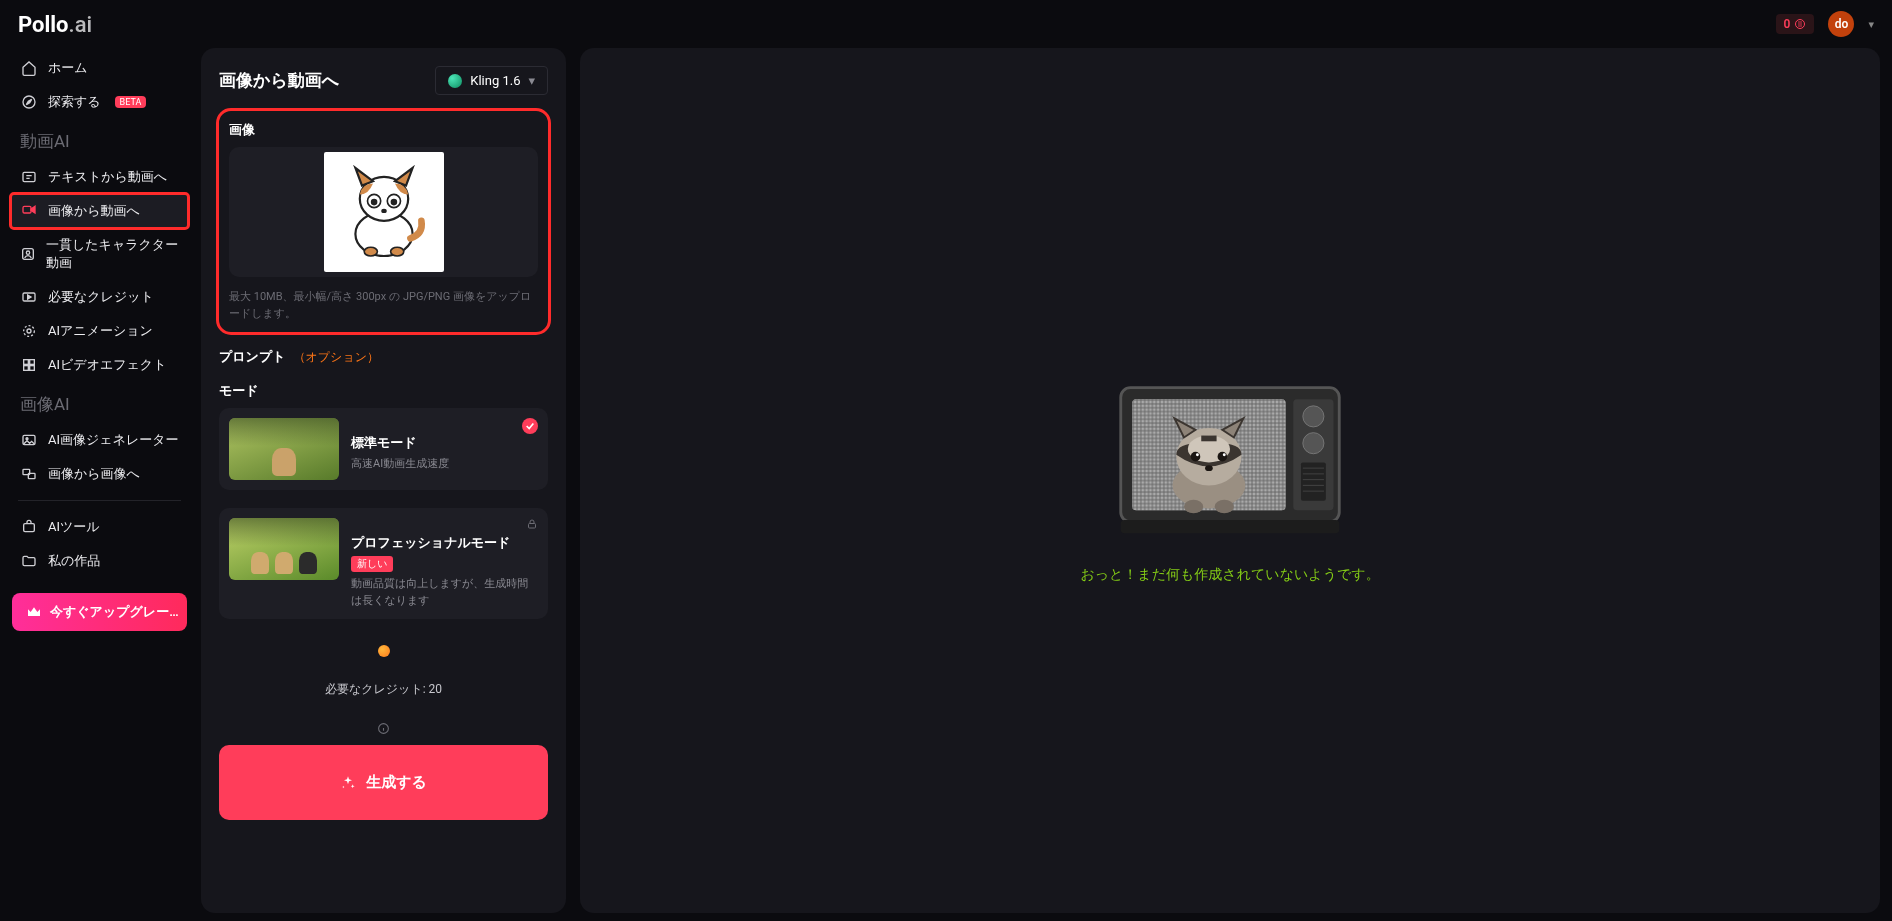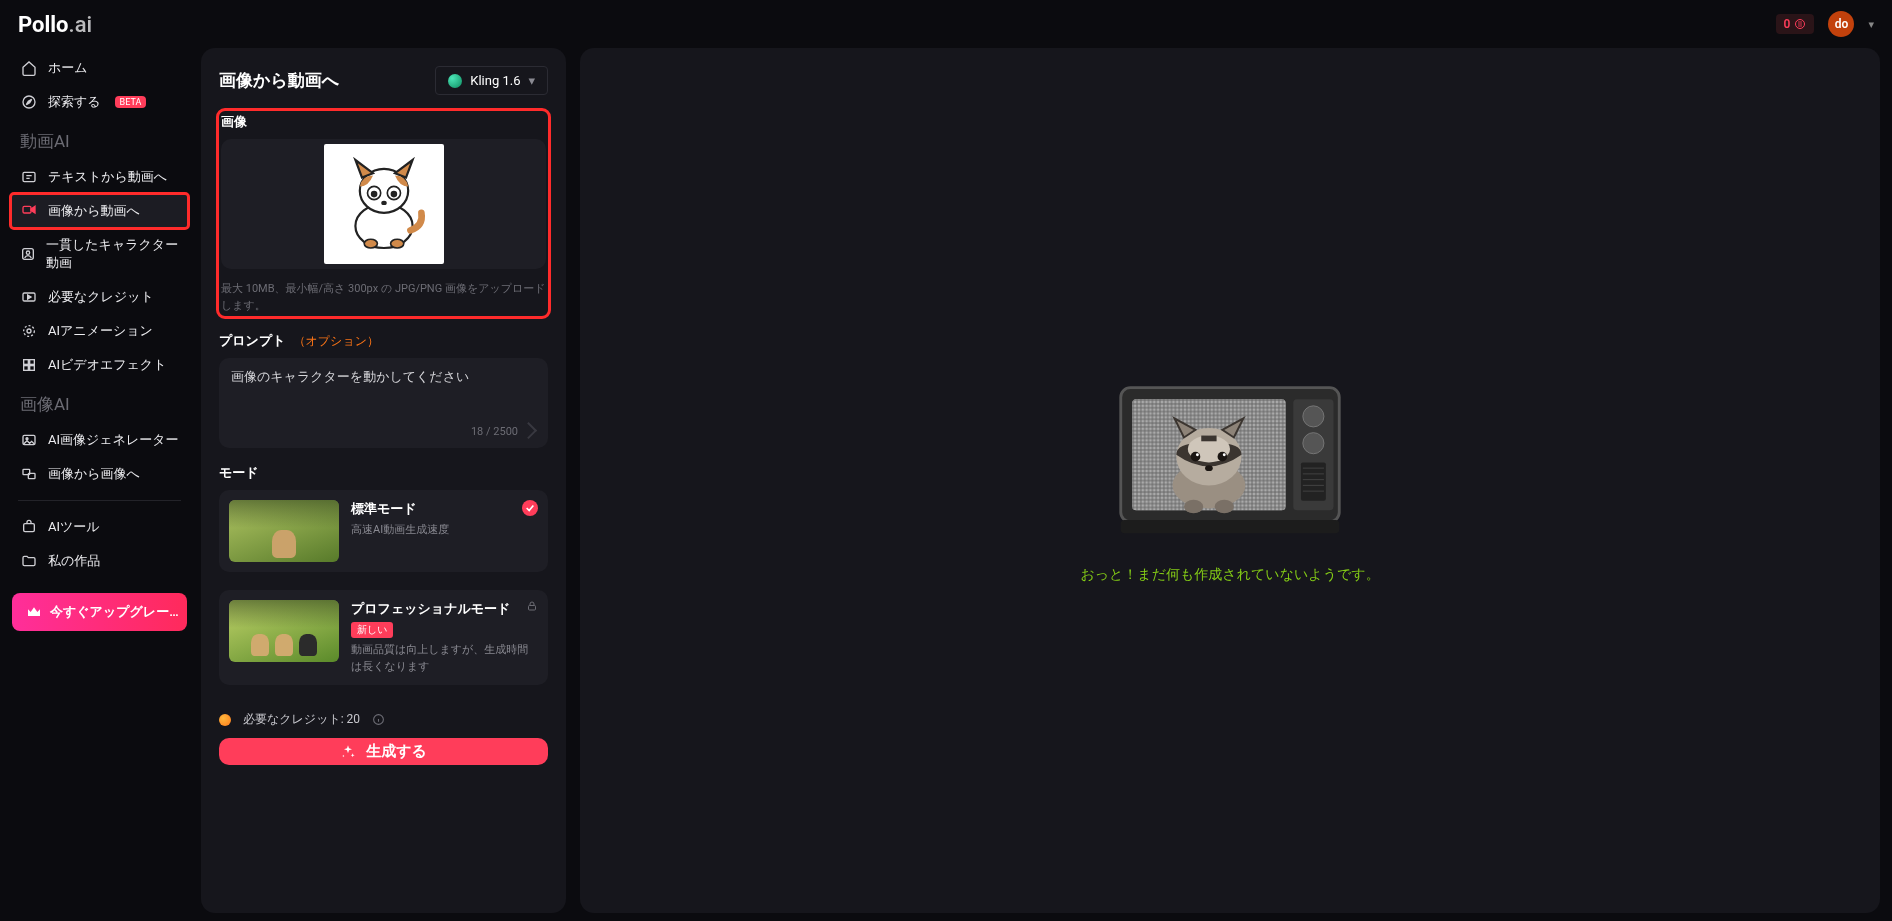--- a/index.html
+++ b/index.html
@@ -80,21 +80,21 @@
   border: 1px solid #2b2b33; border-radius: 4px;
   padding: 6px 12px; font-size: 13px; cursor: pointer;
 }
 .model-select .mdot { width: 14px; height: 14px; border-radius: 50%;
   background: radial-gradient(circle at 30% 30%, #4ce6b7, #0d8c60); }
 
 .section {
   display: flex; flex-direction: column; gap: 8px;
   margin-bottom: 16px;
 }
-.section.hl { outline: 3px solid #ff2b2b; border-radius: 6px; padding: 2px; }
+.section.hl { outline: 3px solid #ff2b2b; border-radius: 12px; padding: 10px; }
 .label-row { display: flex; align-items: baseline; gap: 8px; }
 .sec-label { font-size: 13px; font-weight: 600; }
 .sec-sub { font-size: 12px; color: #f97316; }
 
 .upload-area {
   background: #1e1e25; border-radius: 10px; height: 130px;
   display: flex; align-items: center; justify-content: center;
 }
 .thumb {
   width: 120px; height: 120px; background: #fff; border-radius: 2px;
@@ -121,44 +121,44 @@
   background: linear-gradient(160deg, #b3c764 0%, #577a2a 100%); position: relative; overflow: hidden; }
 .mode-thumb.pro { background: linear-gradient(160deg, #c2d46a 0%, #5a8a2a 100%); }
 .mode-thumb .trees { position:absolute; top:0; left:0; right:0; height:28px;
   background: linear-gradient(180deg, rgba(50,70,30,.6), transparent); }
 .mode-thumb .dog { position:absolute; bottom:4px; left:50%; transform:translateX(-50%);
   width:24px; height:28px; background:#caa26a; border-radius:40% 40% 20% 20%; }
 .mode-thumb.pro .dogs { position:absolute; bottom:6px; left:50%; transform:translateX(-50%);
   display:flex; gap:6px; }
 .mode-thumb.pro .dogs span { width:18px; height:22px; background:#d0aa6e; border-radius:40% 40% 20% 20%; }
 .mode-thumb.pro .dogs span:nth-child(3){ background:#2b2b2b; }
-.mode-info { flex: 1; }
+.mode-info { flex: 1; margin-top: 16px; }
 .mode-title { font-size: 13px; font-weight: 600; }
 .mode-desc { font-size: 11px; color: #8a8a92; margin-top: 4px; line-height: 1.5; }
 .tag-new { background: #ff3d5a; color: #fff; font-size: 10px;
   padding: 1px 6px; border-radius: 3px; margin-top: 4px; display: inline-block; }
 .mode-check {
   position: absolute; top: 10px; right: 10px;
   width: 16px; height: 16px; border-radius: 50%; background: #ff3d5a;
   display: flex; align-items: center; justify-content: center;
 }
 .mode-lock {
   position: absolute; top: 10px; right: 10px; color: #6c6c74; font-size: 11px;
 }
 
 .credit-row {
-  display: flex; align-items: center; gap: 12px; margin: 10px 0 10px;
-  font-size: 12px; color: #c7c7cd;
+  display: flex; align-items: center; gap: 24px; margin: 10px 0 10px;
+  font-size: 12px; color: #c7c7cd; flex-direction: column;
 }
 .credit-row .cdot { width: 12px; height: 12px; border-radius: 50%;
   background: radial-gradient(circle at 35% 35%, #ffb83d, #ff7a1a); }
 
 .gen-btn {
   background: #ff3d5a; color: #fff;
-  padding: 4px; border-radius: 10px; font-size: 15px; font-weight: 700;
+  padding: 28px; border-radius: 10px; font-size: 15px; font-weight: 700;
   display: flex; align-items: center; justify-content: center; gap: 10px;
   cursor: pointer;
 }
 
 
 .preview {
   flex: 1; background: #16161c; border-radius: 14px;
   display: flex; flex-direction: column; align-items: center; justify-content: center;
   gap: 24px;
 }
@@ -367,27 +367,20 @@
         </div>
       </div>
       <div class="upload-hint">最大 10MB、最小幅/高さ 300px の JPG/PNG 画像をアップロードします。</div>
     </div>
 
     <div class="section">
       <div class="label-row">
         <span class="sec-label">プロンプト</span>
         <span class="sec-sub">（オプション）</span>
       </div>
-      <div class="prompt-box">
-        <div class="prompt-text">画像のキャラクターを動かしてください</div>
-        <div class="prompt-foot">
-          <span class="counter">18 / 2500</span>
-          <span class="resize"></span>
-        </div>
-      </div>
     </div>
 
     <div class="section">
       <div class="sec-label">モード</div>
 
       <div class="mode-card">
         <div class="mode-thumb">
           <div class="trees"></div>
             <div class="dog"></div>
         </div>

